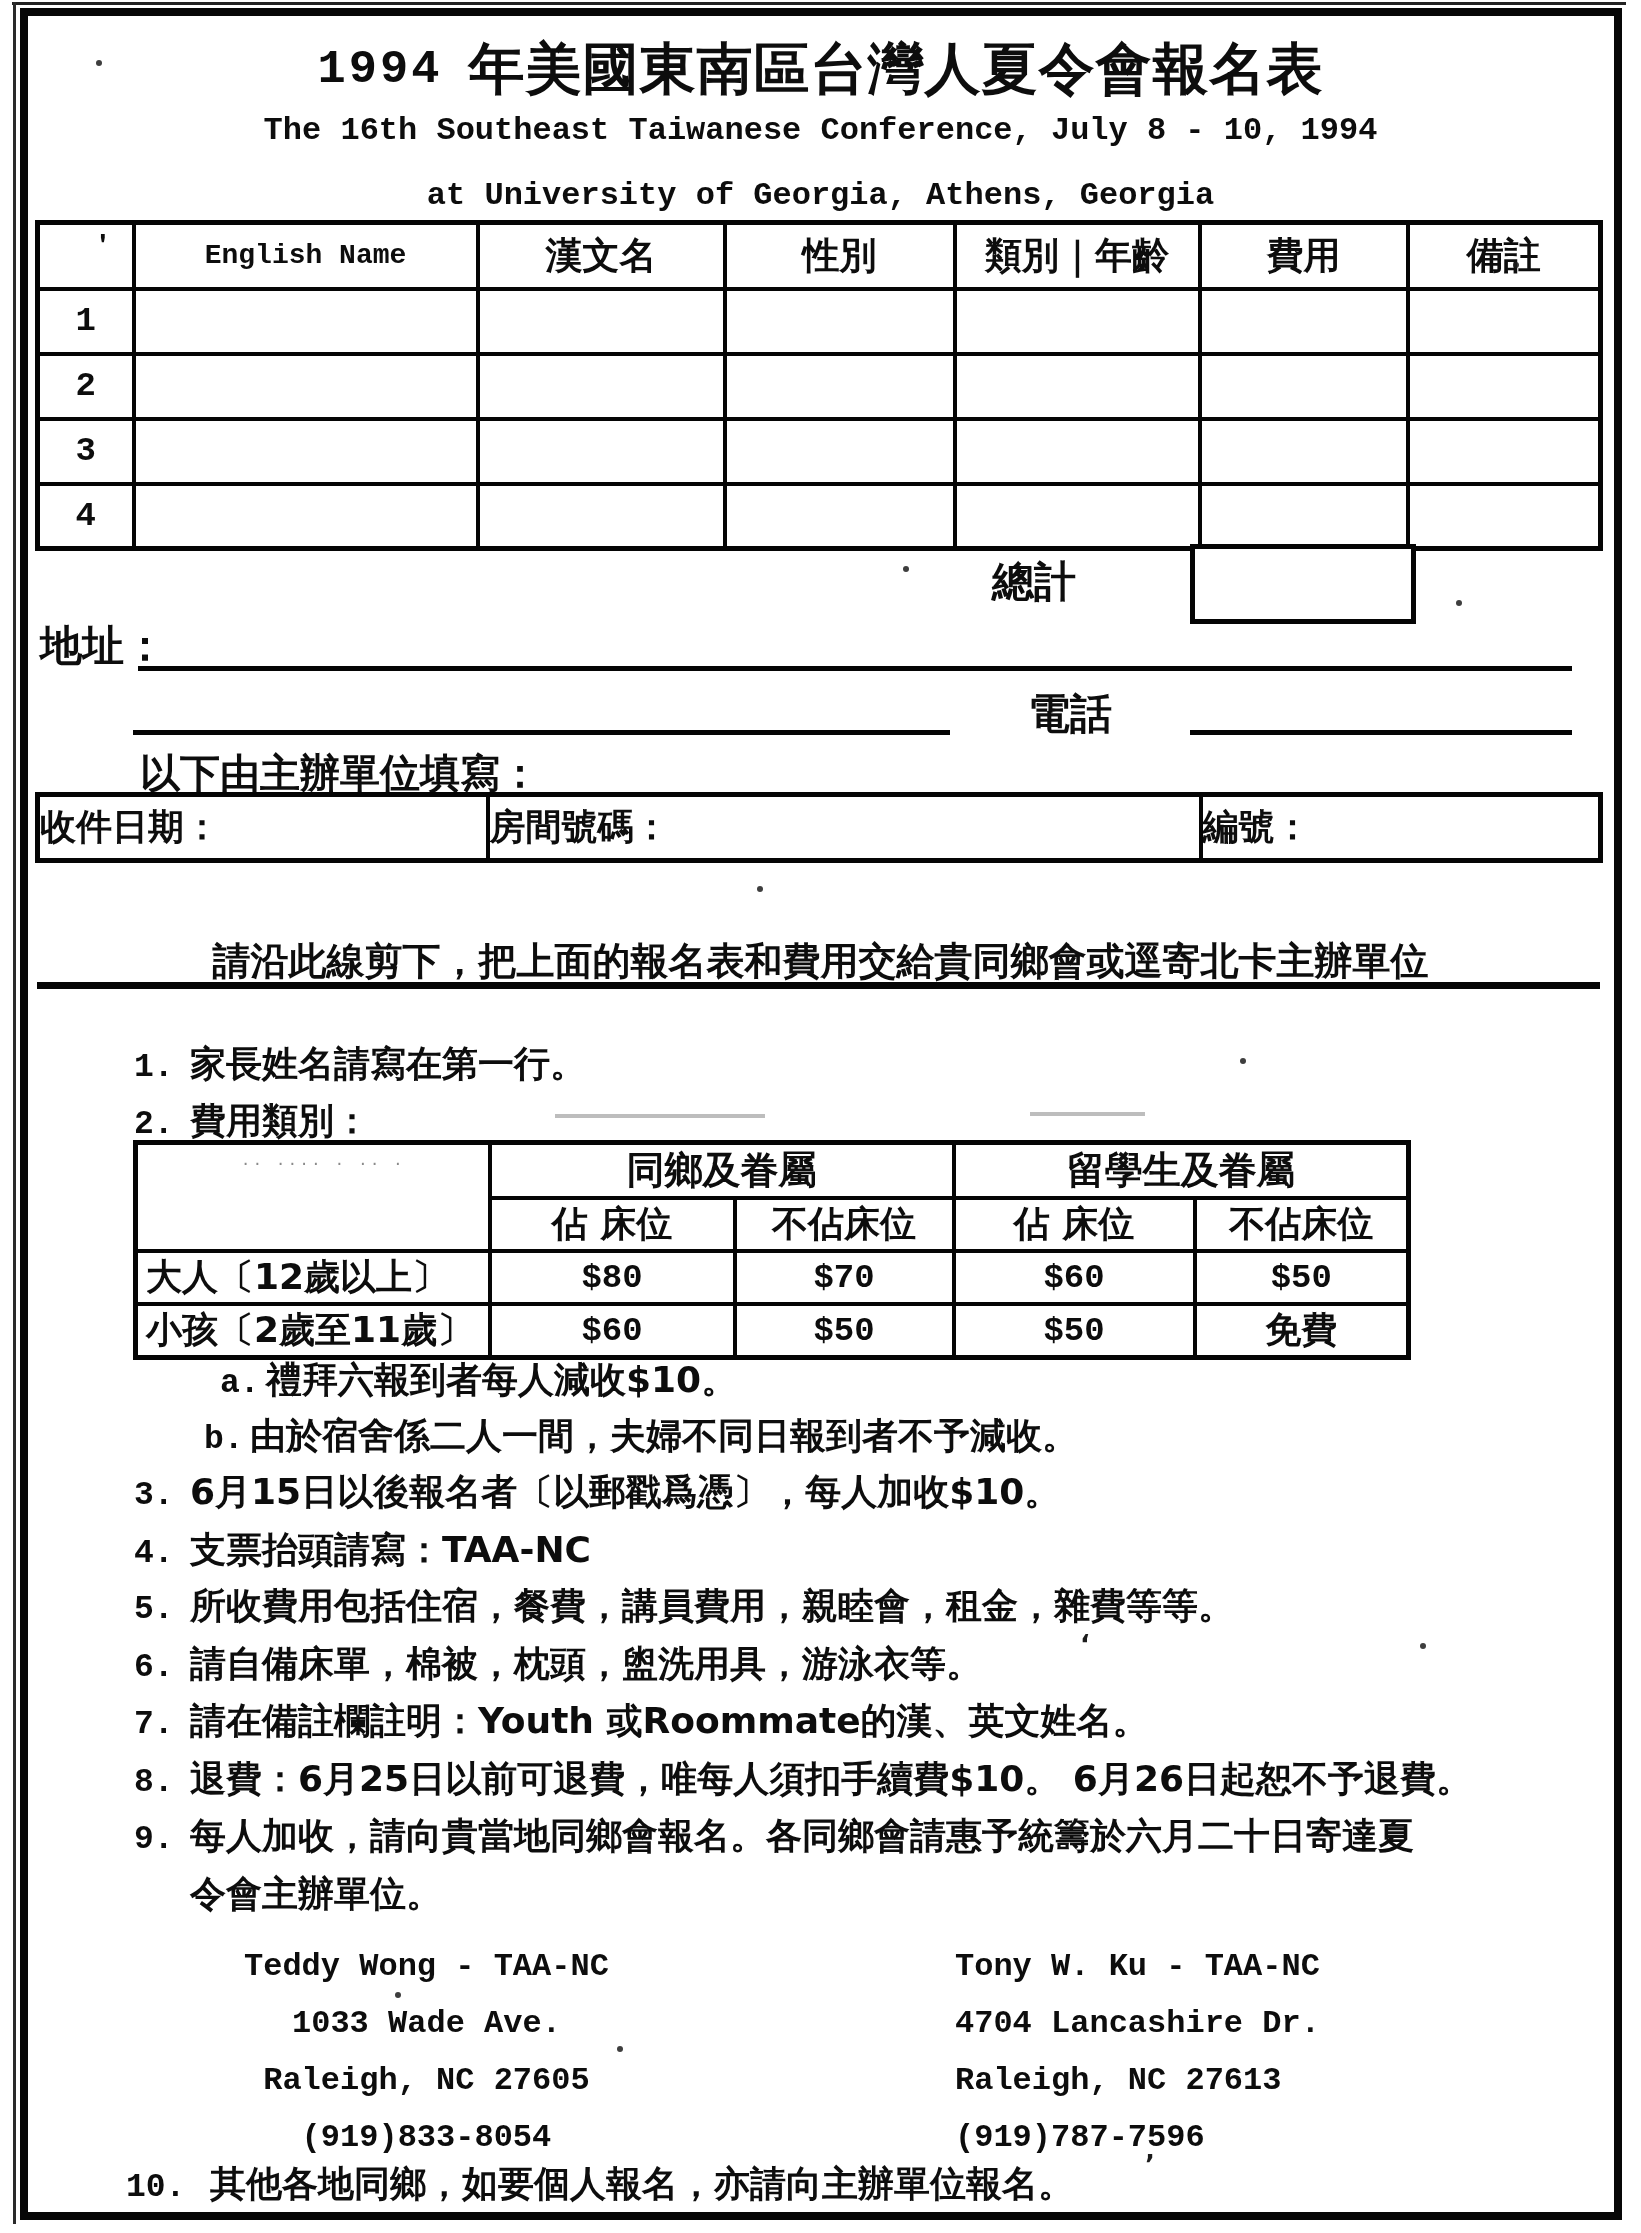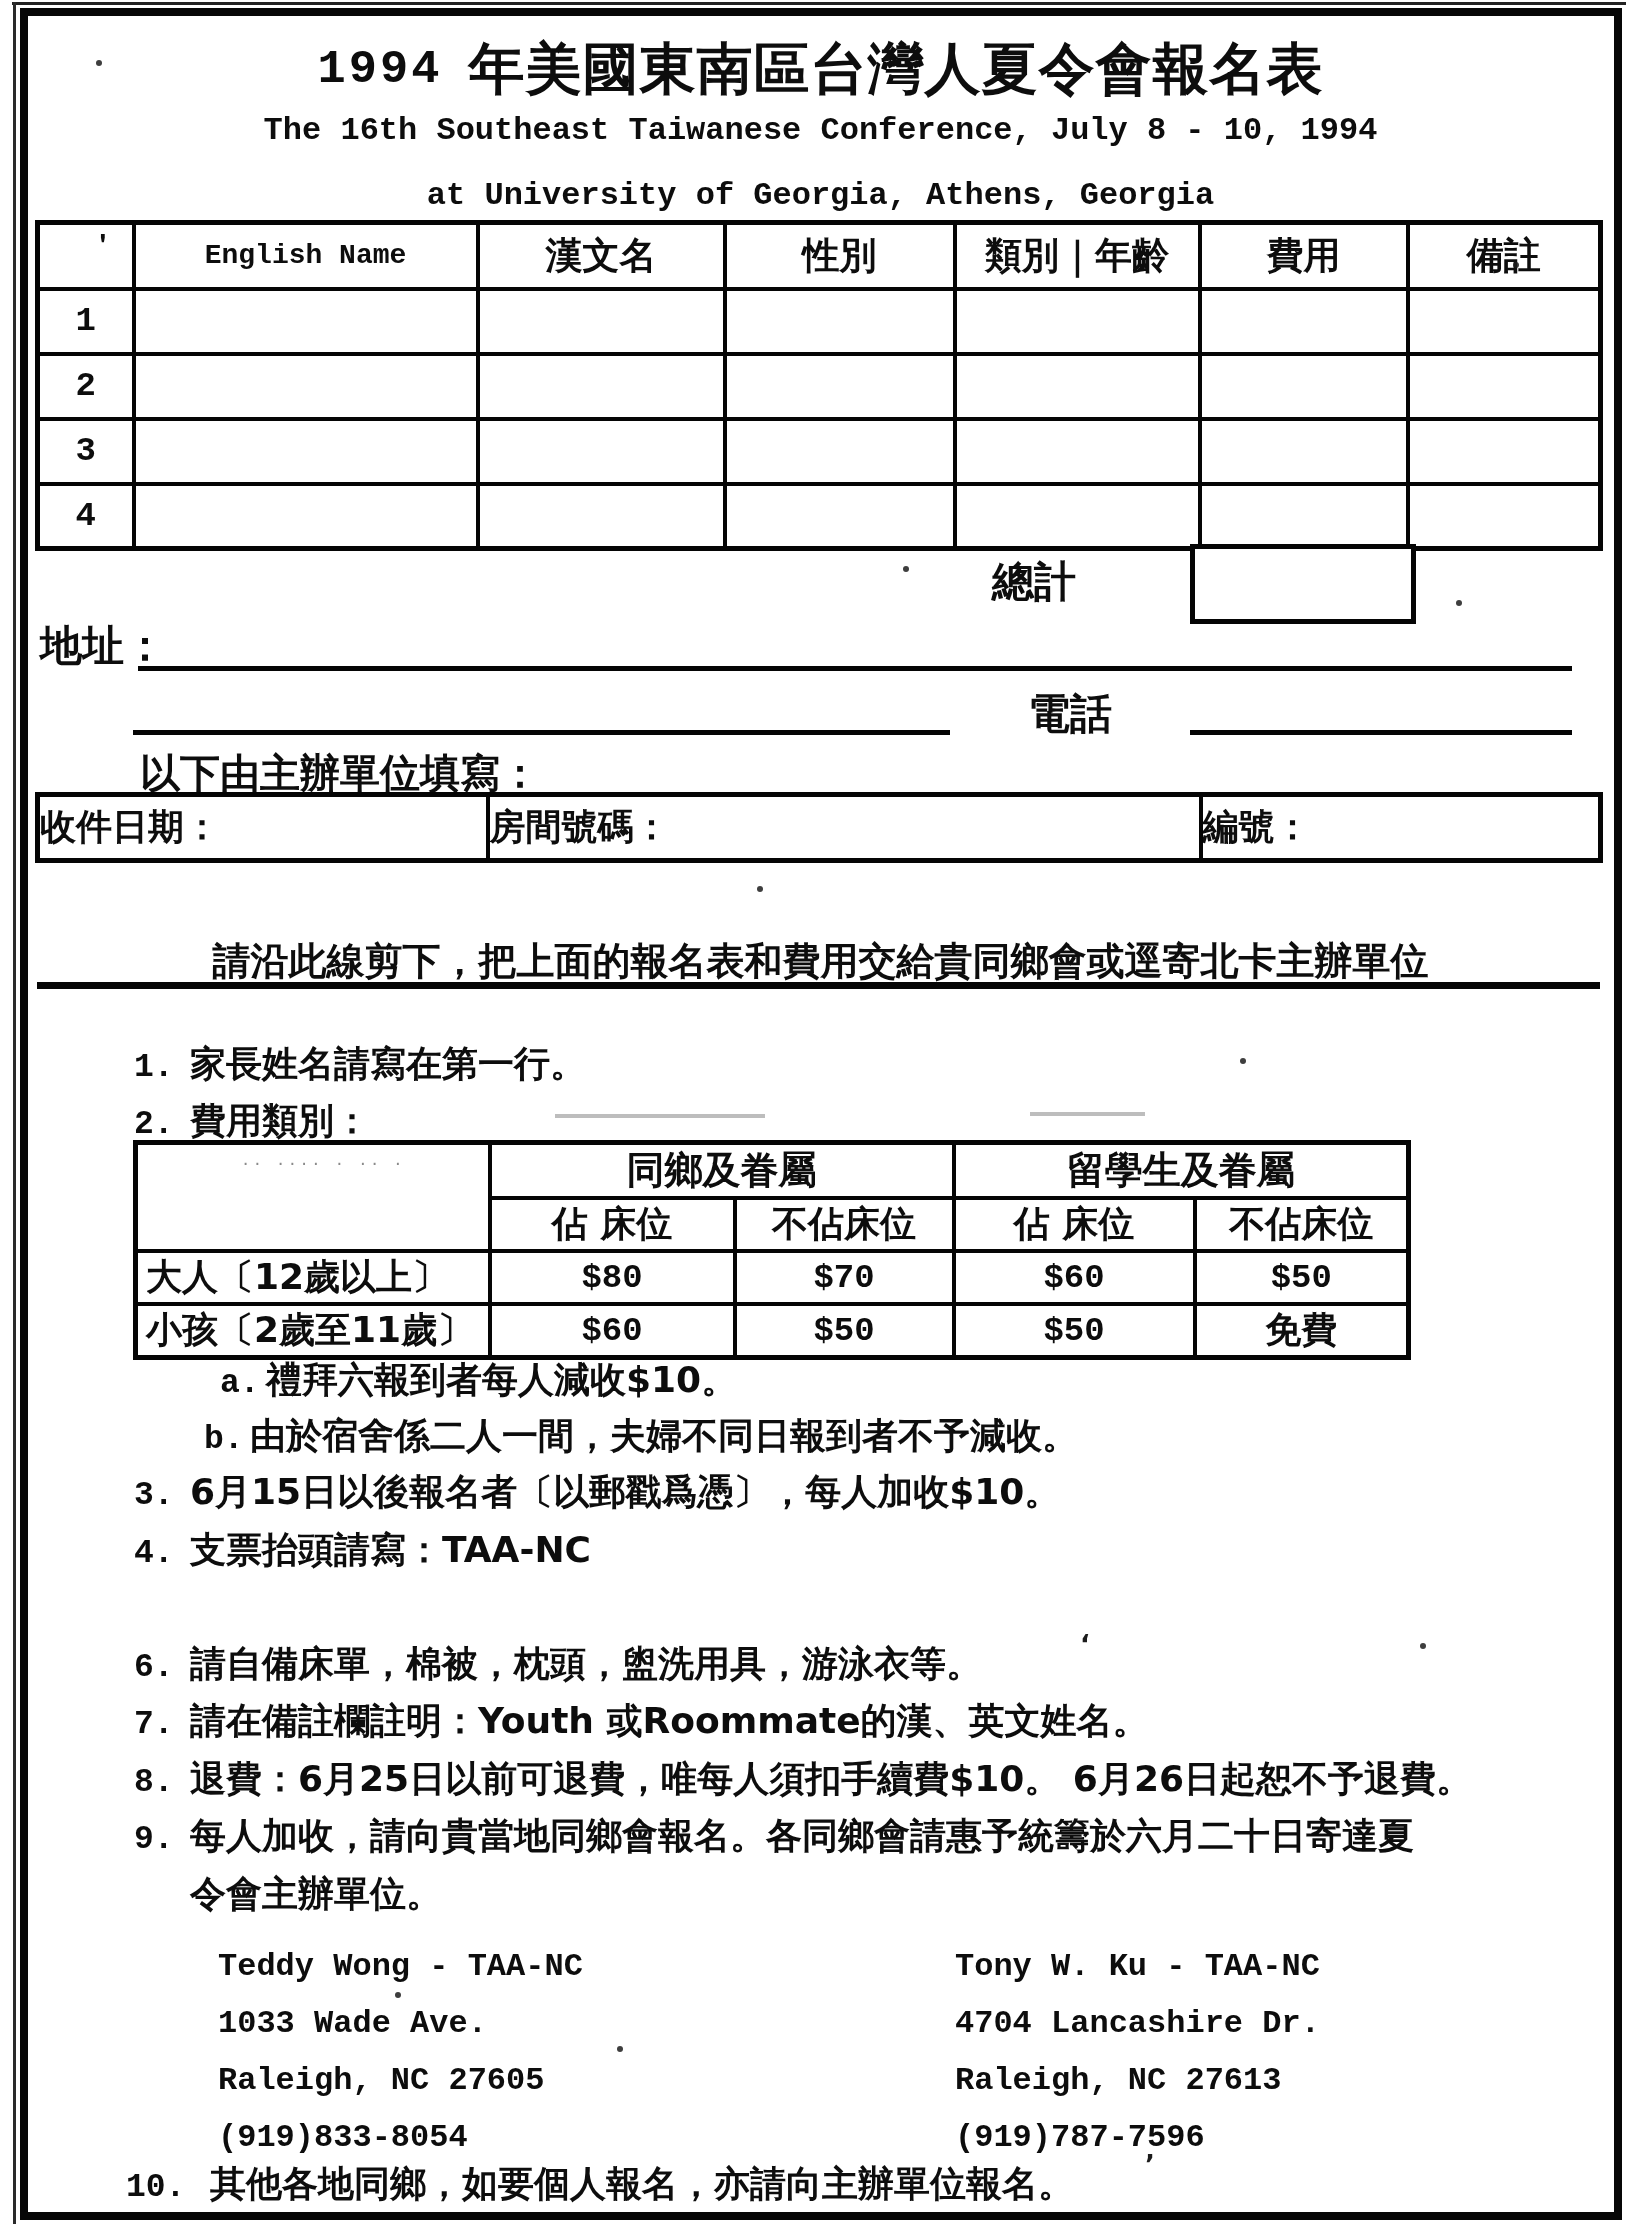--- a/index.html
+++ b/index.html
@@ -115,21 +115,21 @@
   .fees .val     { font-family: "Liberation Mono", "DejaVu Sans Mono", monospace; font-size: 34px; font-weight: 700; margin-top: 30px; }
   .fees .val-cjk { font-size: 36px; }
   .fees .smudge-cell { vertical-align: top; }
   .fees .smudge {
     color: #8a8a8a; font-size: 18px; letter-spacing: 6px;
     padding: 8px 0 0 24px; font-weight: 400;
   }
 
   
   .contact { position: absolute; top: 1938px; line-height: 57px; font-size: 32px; white-space: nowrap; }
-  .contact-left  { left: 218px; }
+  .contact-left  { left: 244px; text-align: center; }
   .contact-right { left: 955px; }
   .contact div { height: 57px; }
 
   
   .noise-dot {
     position: absolute; background: #1c1c1c; border-radius: 50%;
     width: 6px; height: 6px; opacity: .85;
   }
   .noise-dash {
     position: absolute; background: #9a9a9a; height: 4px; opacity: .65;
@@ -291,20 +291,23 @@
   </div>
   <div class="note" style="left:204px; top:1412px">
     <span class="num" style="width:46px">b.</span><span class="cjk txt">由於宿舍係二人一間，夫婦不同日報到者不予減收。</span>
   </div>
   <div class="note" style="left:134px; top:1468px">
     <span class="num" style="width:56px">3.</span><span class="cjk txt">6月15日以後報名者〔以郵戳爲憑〕，每人加收$10。</span>
   </div>
   <div class="note" style="left:134px; top:1526px">
     <span class="num" style="width:56px">4.</span><span class="cjk txt">支票抬頭請寫：TAA-NC</span>
   </div>
+  <div class="note" style="left:134px; top:1582px">
+    <span class="num" style="width:56px">5.</span><span class="cjk txt">所收費用包括住宿，餐費，講員費用，親睦會，租金，雜費等等。</span>
+  </div>
   <div class="note" style="left:134px; top:1640px">
     <span class="num" style="width:56px">6.</span><span class="cjk txt">請自備床單，棉被，枕頭，盥洗用具，游泳衣等。</span>
   </div>
   <div class="note" style="left:134px; top:1697px">
     <span class="num" style="width:56px">7.</span><span class="cjk txt">請在備註欄註明：Youth 或Roommate的漢、英文姓名。</span>
   </div>
   <div class="note" style="left:134px; top:1755px">
     <span class="num" style="width:56px">8.</span><span class="cjk txt">退費：6月25日以前可退費，唯每人須扣手續費$10。 6月26日起恕不予退費。</span>
   </div>
   <div class="note" style="left:134px; top:1812px">

